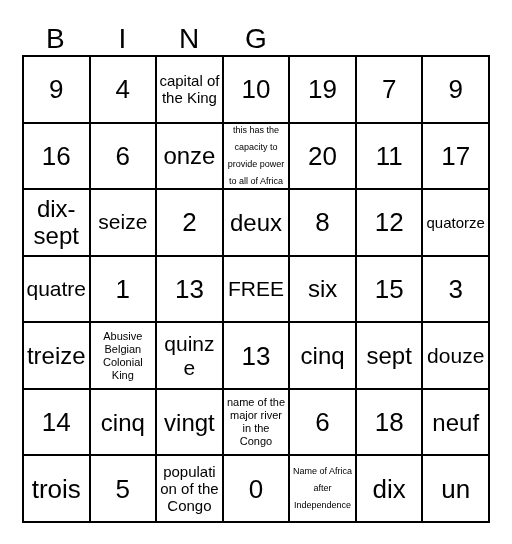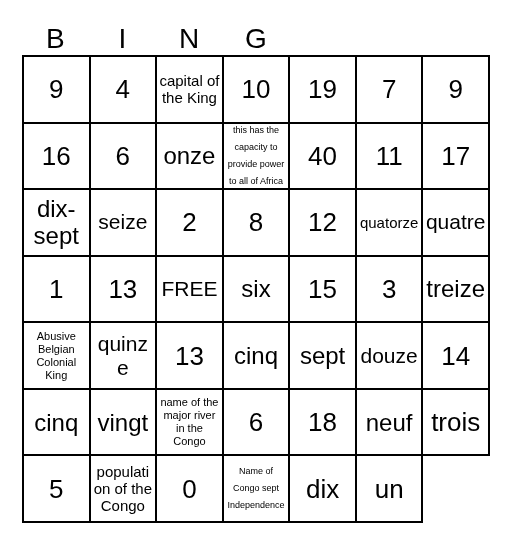--- a/index.html
+++ b/index.html
@@ -121,38 +121,41 @@
       <div class="cell">
         <span class="cell-text sz-xl">6</span>
       </div>
       <div class="cell">
         <span class="cell-text sz-lg">onze</span>
       </div>
       <div class="cell">
         <span class="cell-text sz-xxs">this has the capacity to provide power to all of Africa</span>
       </div>
       <div class="cell">
-        <span class="cell-text sz-xl">40</span>
+        <span class="cell-text sz-xl">20</span>
       </div>
       <div class="cell">
         <span class="cell-text sz-xl">11</span>
       </div>
       <div class="cell">
         <span class="cell-text sz-xl">17</span>
       </div>
       <div class="cell">
         <span class="cell-text sz-lg">dix-sept</span>
       </div>
       <div class="cell">
         <span class="cell-text sz-md">seize</span>
       </div>
       <div class="cell">
         <span class="cell-text sz-xl">2</span>
       </div>
       <div class="cell">
+        <span class="cell-text sz-lg">deux</span>
+      </div>
+      <div class="cell">
         <span class="cell-text sz-xl">8</span>
       </div>
       <div class="cell">
         <span class="cell-text sz-xl">12</span>
       </div>
       <div class="cell">
         <span class="cell-text sz-sm">quatorze</span>
       </div>
       <div class="cell">
         <span class="cell-text sz-md">quatre</span>
@@ -223,21 +226,21 @@
       <div class="cell">
         <span class="cell-text sz-xl">5</span>
       </div>
       <div class="cell">
         <span class="cell-text sz-sm">population of the Congo</span>
       </div>
       <div class="cell">
         <span class="cell-text sz-xl">0</span>
       </div>
       <div class="cell">
-        <span class="cell-text sz-xxs">Name of Congo sept Independence</span>
+        <span class="cell-text sz-xxs">Name of Africa after Independence</span>
       </div>
       <div class="cell">
         <span class="cell-text sz-xl">dix</span>
       </div>
       <div class="cell">
         <span class="cell-text sz-xl">un</span>
       </div>
     </div>
 
 </div>

